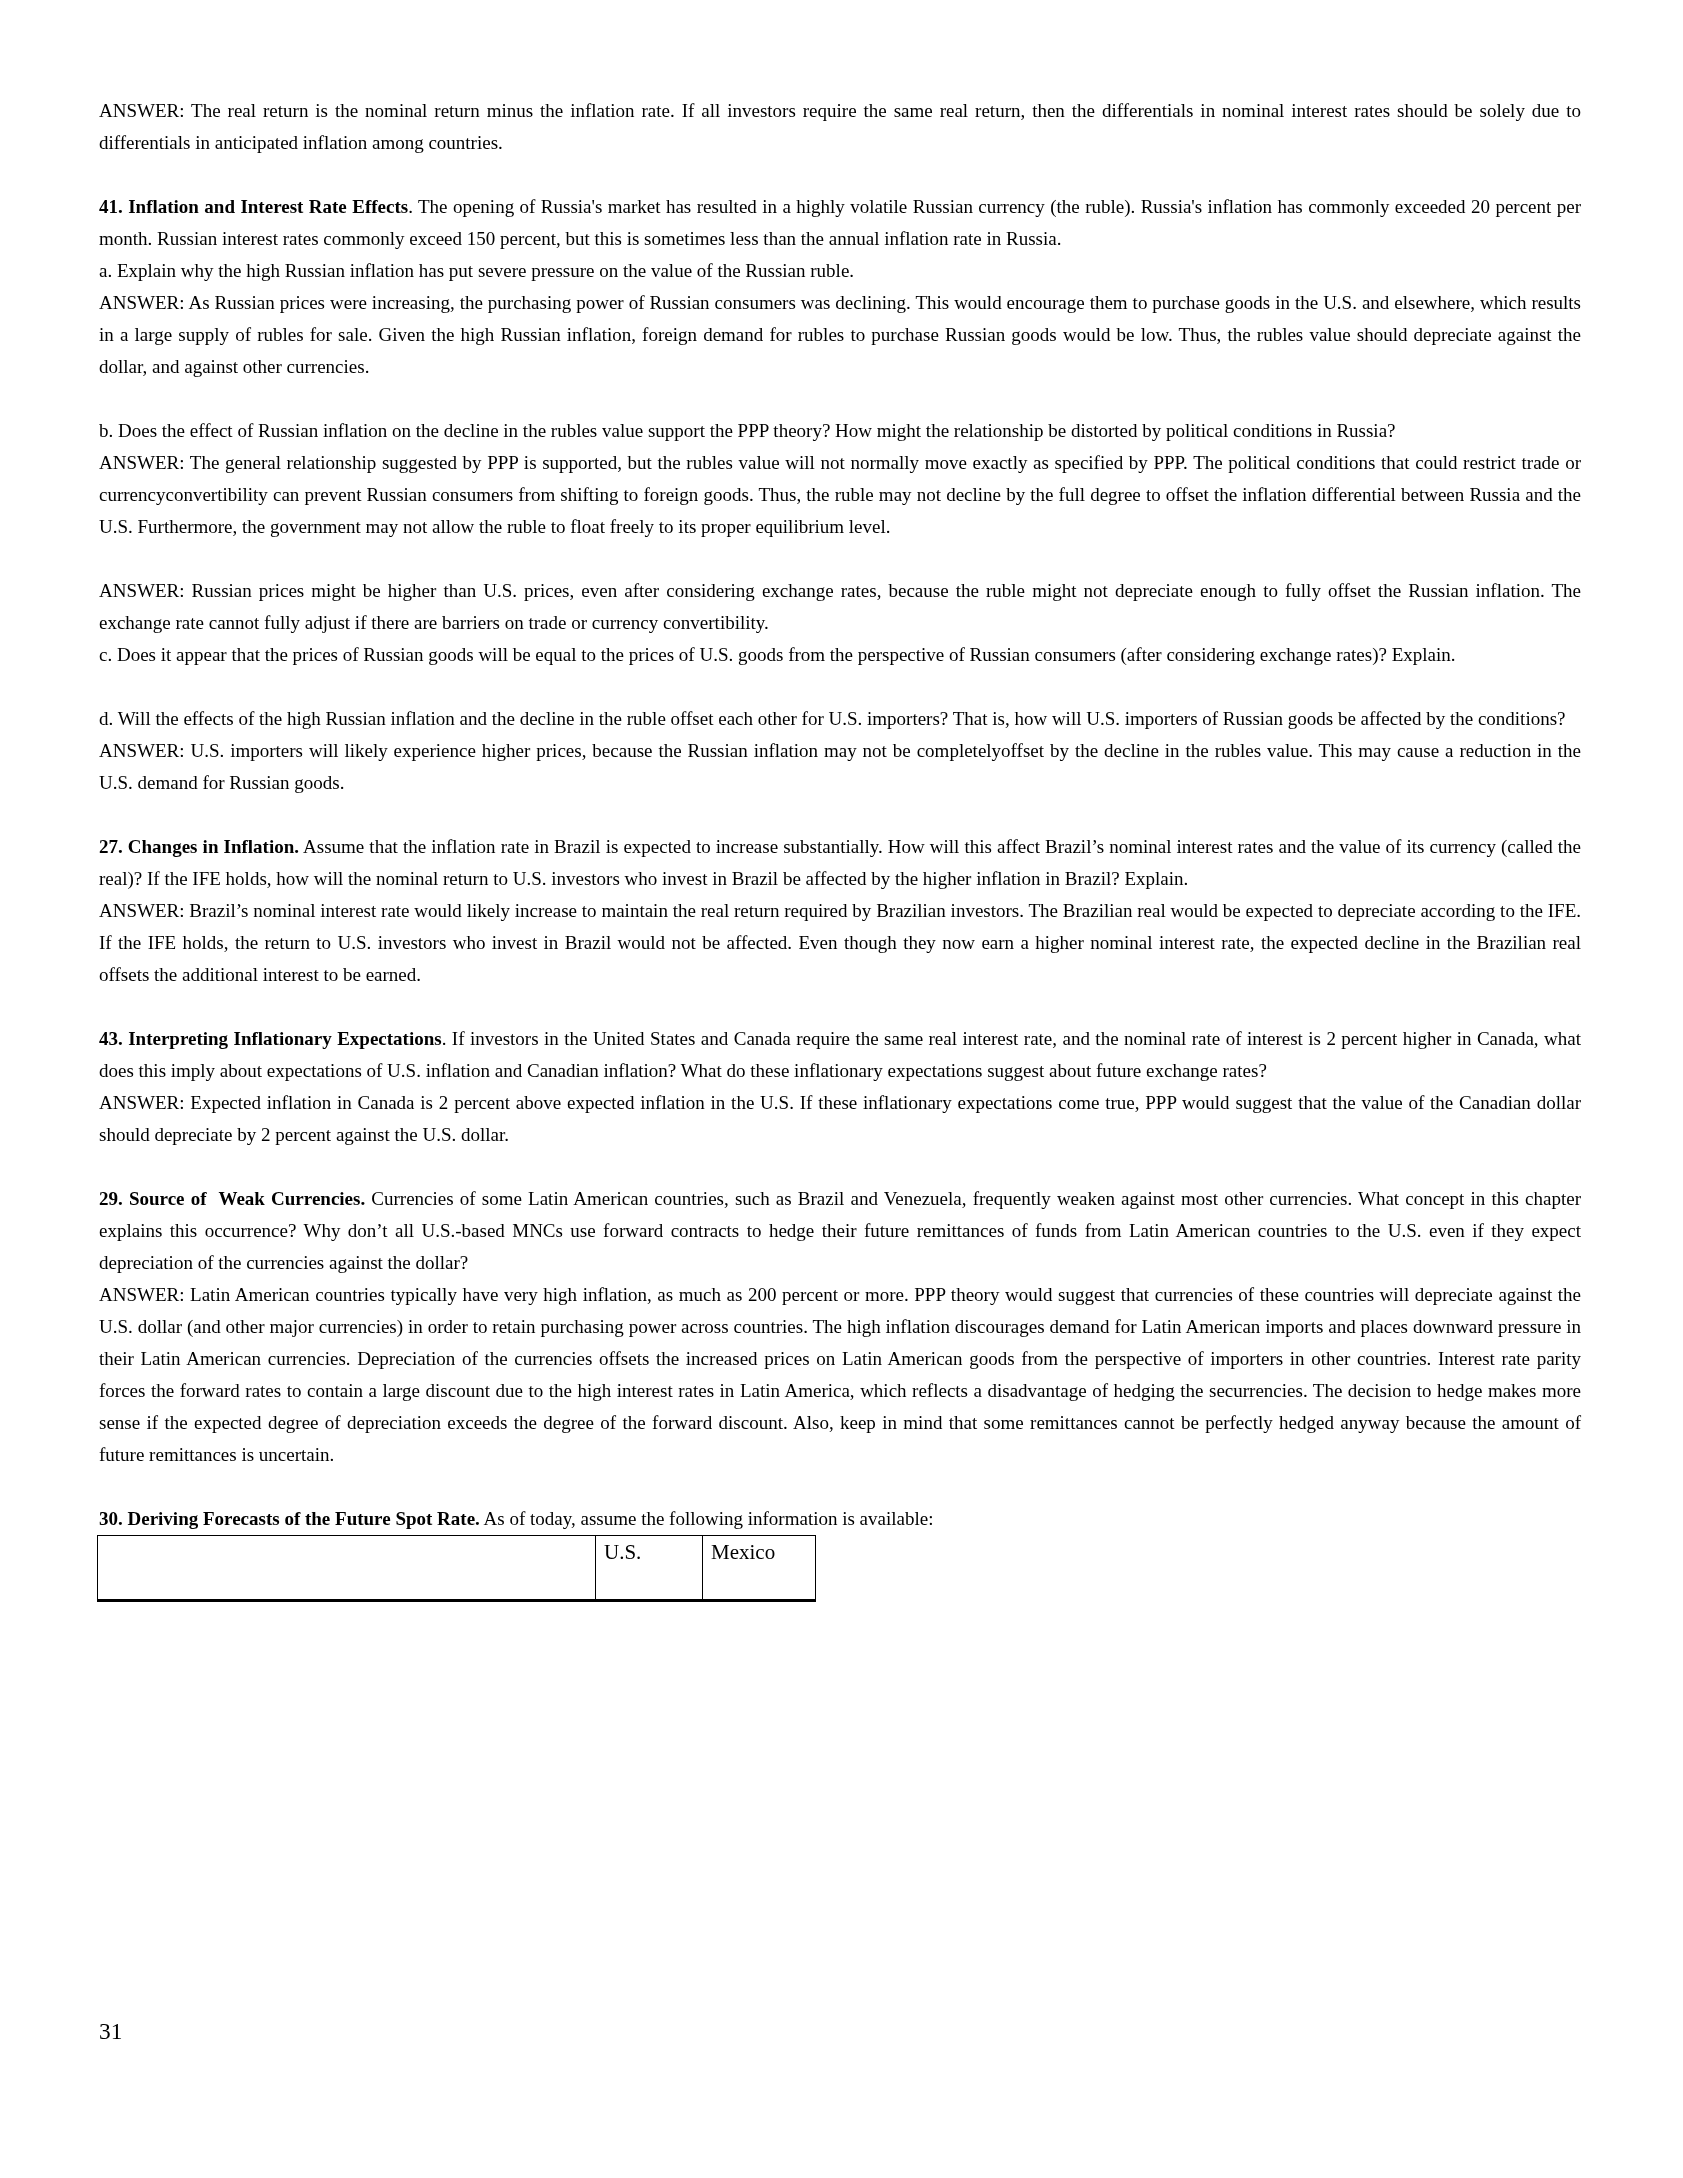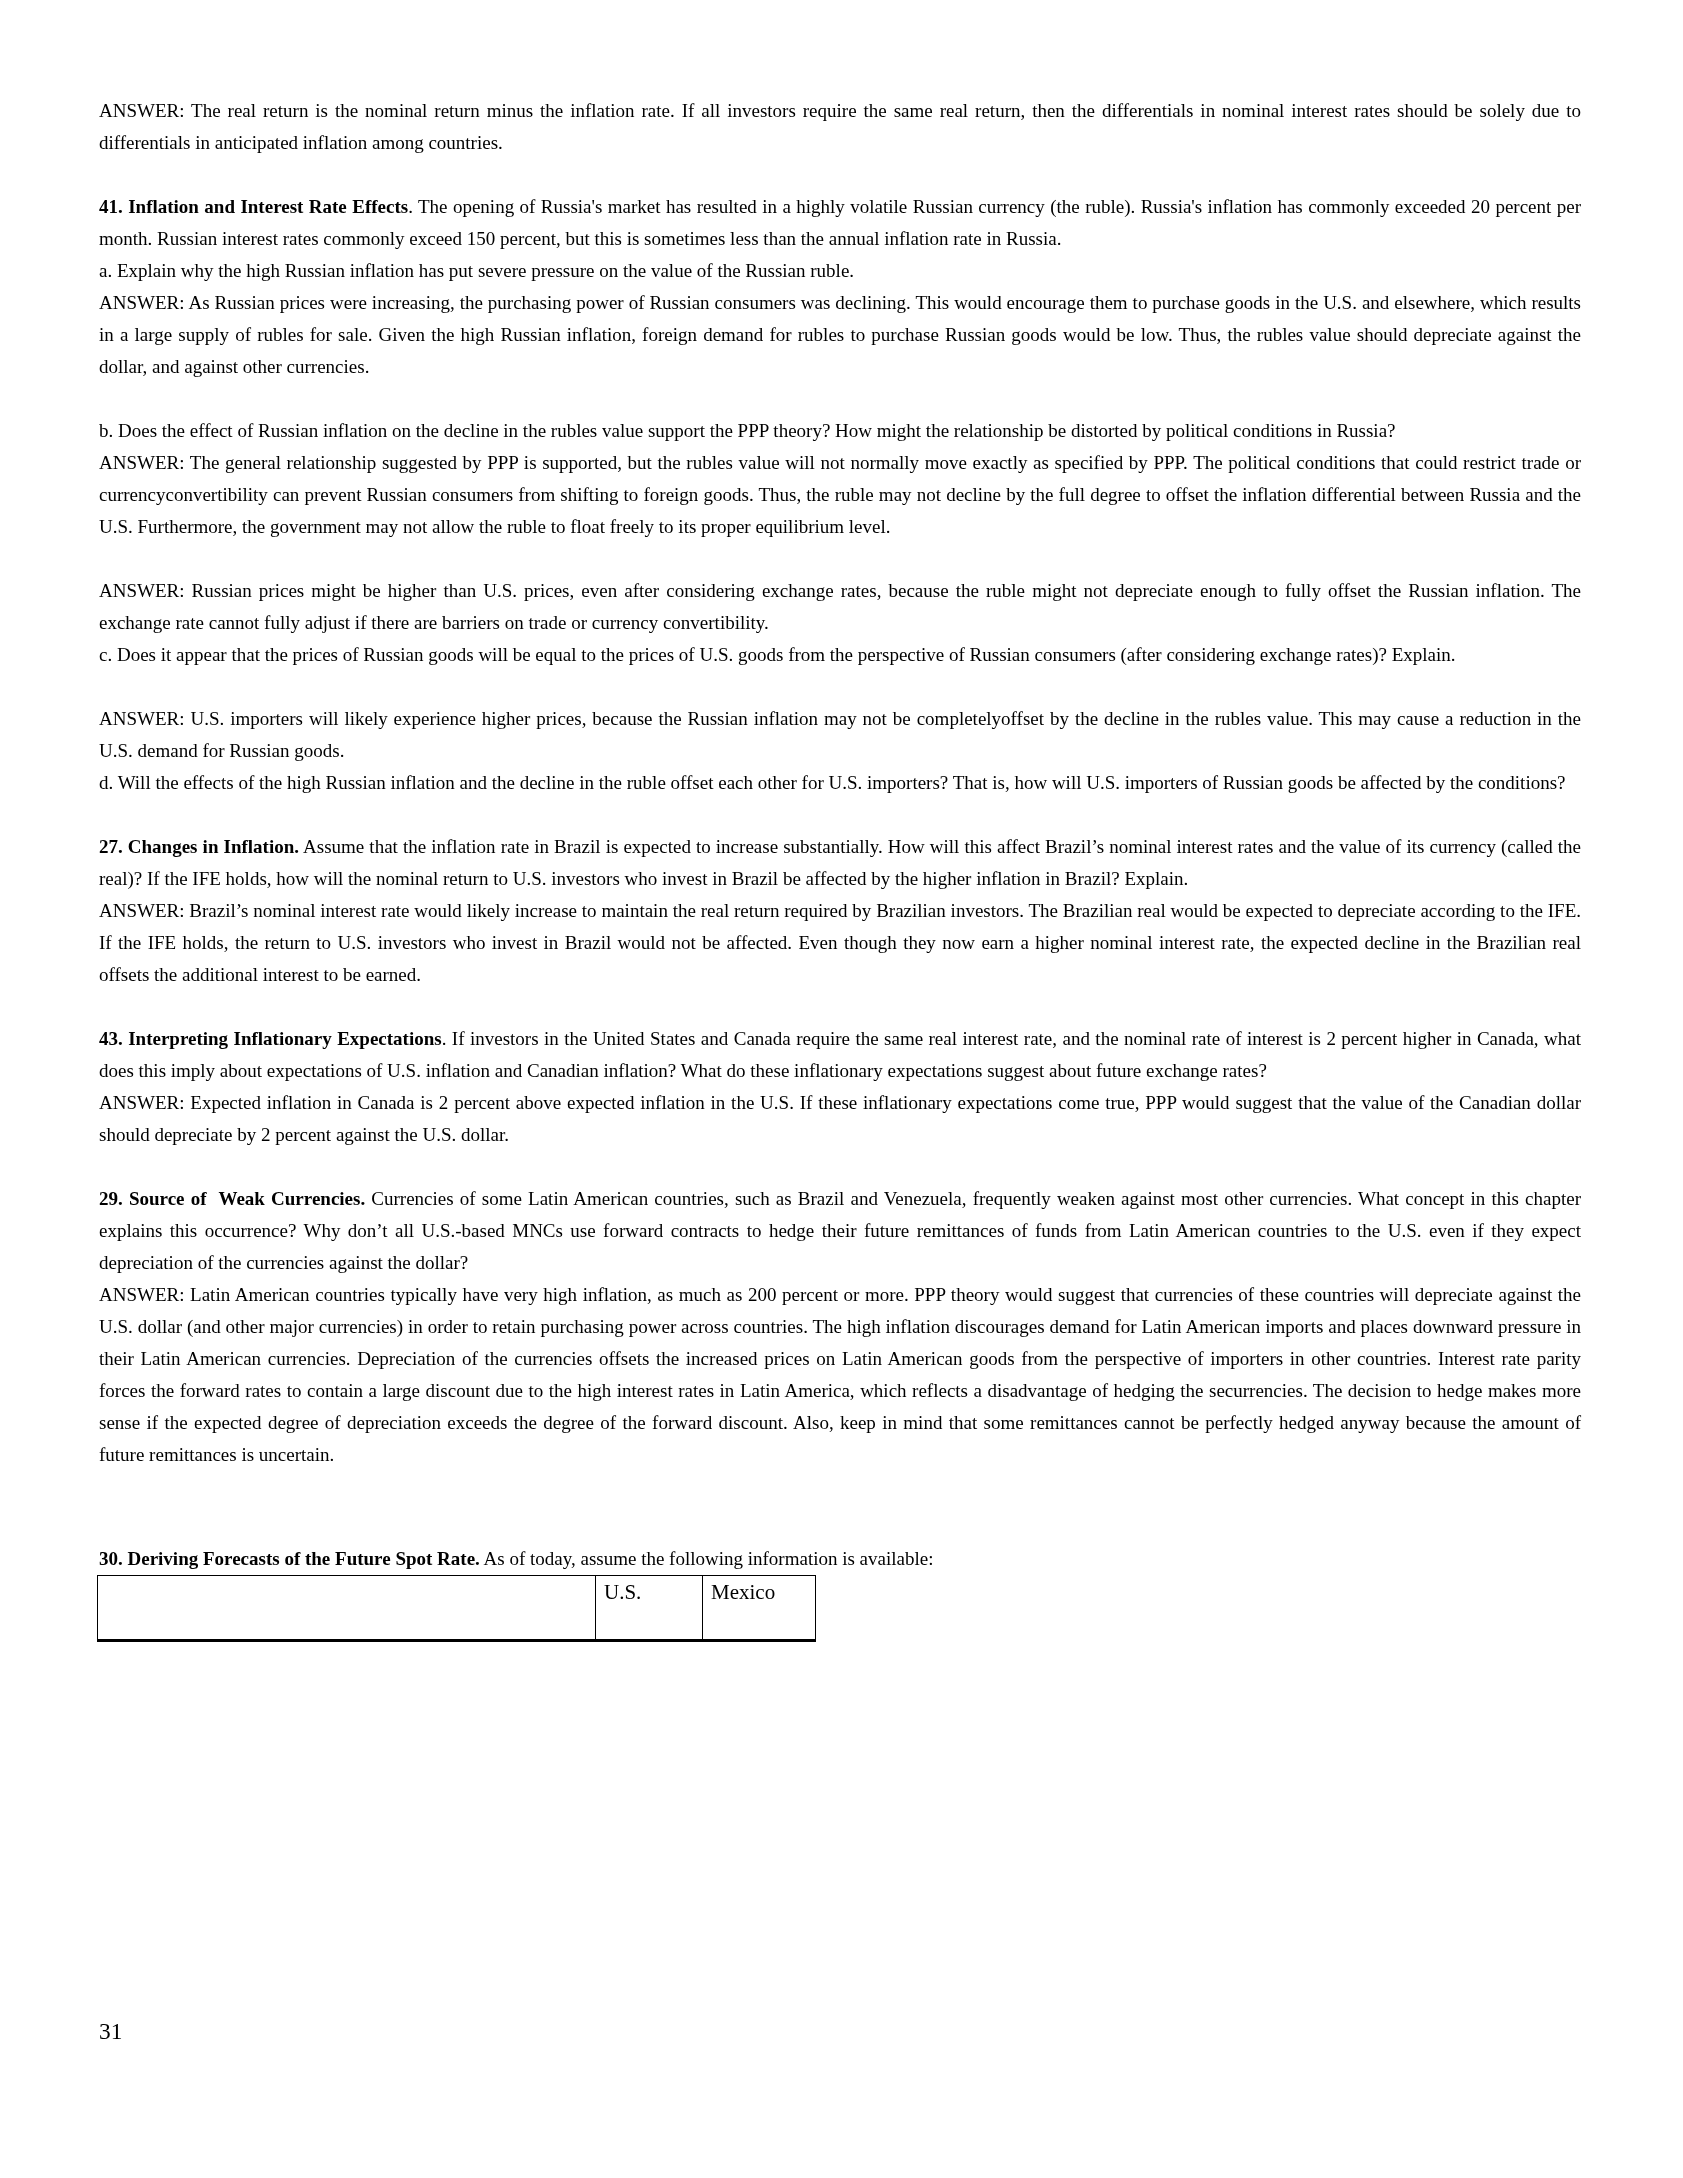--- a/index.html
+++ b/index.html
@@ -69,37 +69,37 @@
   <div class="gap"></div>
 
   <p>b. Does the effect of Russian inflation on the decline in the rubles value support the PPP theory? How might the relationship be distorted by political conditions in Russia?</p>
   <p>ANSWER: The general relationship suggested by PPP is supported, but the rubles value will not normally move exactly as specified by PPP. The political conditions that could restrict trade or currencyconvertibility can prevent Russian consumers from shifting to foreign goods. Thus, the ruble may not decline by the full degree to offset the inflation differential between Russia and the U.S. Furthermore, the government may not allow the ruble to float freely to its proper equilibrium level.</p>
   <div class="gap"></div>
 
   <p>ANSWER: Russian prices might be higher than U.S. prices, even after considering exchange rates, because the ruble might not depreciate enough to fully offset the Russian inflation. The exchange rate cannot fully adjust if there are barriers on trade or currency convertibility.</p>
   <p>c. Does it appear that the prices of Russian goods will be equal to the prices of U.S. goods from the perspective of Russian consumers (after considering exchange rates)? Explain.</p>
   <div class="gap"></div>
 
+  <p>d. Will the effects of the high Russian inflation and the decline in the ruble offset each other for U.S. importers? That is, how will U.S. importers of Russian goods be affected by the conditions?</p>
   <p>ANSWER: U.S. importers will likely experience higher prices, because the Russian inflation may not be completelyoffset by the decline in the rubles value. This may cause a reduction in the U.S. demand for Russian goods.</p>
-  <p>d. Will the effects of the high Russian inflation and the decline in the ruble offset each other for U.S. importers? That is, how will U.S. importers of Russian goods be affected by the conditions?</p>
   <div class="gap"></div>
 
   <p><b>27. Changes in Inflation.</b><span> Assume that the inflation rate in Brazil is expected to increase substantially. How will this affect Brazil’s nominal interest rates and the value of its currency (called the real)? If the IFE holds, how will the nominal return to U.S. investors who invest in Brazil be affected by the higher inflation in Brazil? Explain.</span></p>
   <p>ANSWER: Brazil’s nominal interest rate would likely increase to maintain the real return required by Brazilian investors. The Brazilian real would be expected to depreciate according to the IFE. If the IFE holds, the return to U.S. investors who invest in Brazil would not be affected. Even though they now earn a higher nominal interest rate, the expected decline in the Brazilian real offsets the additional interest to be earned.</p>
   <div class="gap"></div>
 
   <p><b>43. Interpreting Inflationary Expectations</b><span>. If investors in the United States and Canada require the same real interest rate, and the nominal rate of interest is 2 percent higher in Canada, what does this imply about expectations of U.S. inflation and Canadian inflation? What do these inflationary expectations suggest about future exchange rates?</span></p>
   <p>ANSWER: Expected inflation in Canada is 2 percent above expected inflation in the U.S. If these inflationary expectations come true, PPP would suggest that the value of the Canadian dollar should depreciate by 2 percent against the U.S. dollar.</p>
   <div class="gap"></div>
 
   <p><b style="white-space: pre;">29. Source of  Weak Currencies.</b><span> Currencies of some Latin American countries, such as Brazil and Venezuela, frequently weaken against most other currencies. What concept in this chapter explains this occurrence? Why don’t all U.S.-based MNCs use forward contracts to hedge their future remittances of funds from Latin American countries to the U.S. even if they expect depreciation of the currencies against the dollar?</span></p>
   <p>ANSWER: Latin American countries typically have very high inflation, as much as 200 percent or more. PPP theory would suggest that currencies of these countries will depreciate against the U.S. dollar (and other major currencies) in order to retain purchasing power across countries. The high inflation discourages demand for Latin American imports and places downward pressure in their Latin American currencies. Depreciation of the currencies offsets the increased prices on Latin American goods from the perspective of importers in other countries. Interest rate parity forces the forward rates to contain a large discount due to the high interest rates in Latin America, which reflects a disadvantage of hedging the securrencies. The decision to hedge makes more sense if the expected degree of depreciation exceeds the degree of the forward discount. Also, keep in mind that some remittances cannot be perfectly hedged anyway because the amount of future remittances is uncertain.</p>
   <div class="gap"></div>
 
-  <p style="text-align:left;margin-top:40px;"><b>30. Deriving Forecasts of the Future Spot Rate.</b><span> As of today, assume the following information is available:</span></p>
+  <p style="text-align:left;"><b>30. Deriving Forecasts of the Future Spot Rate.</b><span> As of today, assume the following information is available:</span></p>
 
   <div class="table-wrap">
     <table class="info">
       <tbody>
           <tr>
         <td class="c0"></td>
         <td class="c1">U.S.</td>
         <td class="c2">Mexico</td>
       </tr>
     </tbody>

